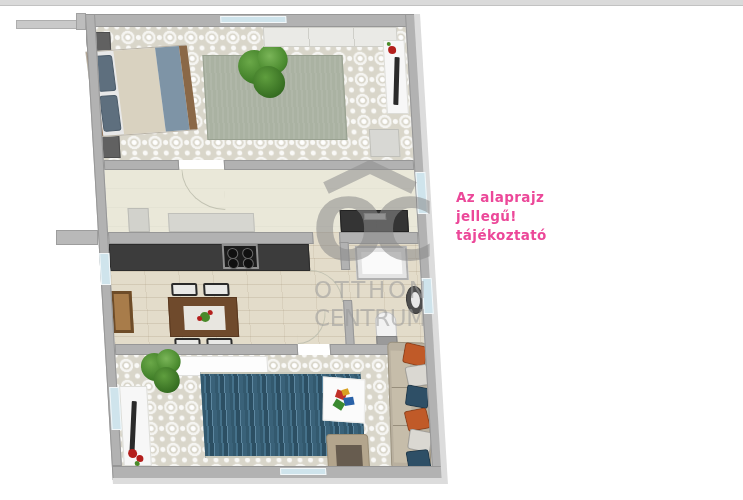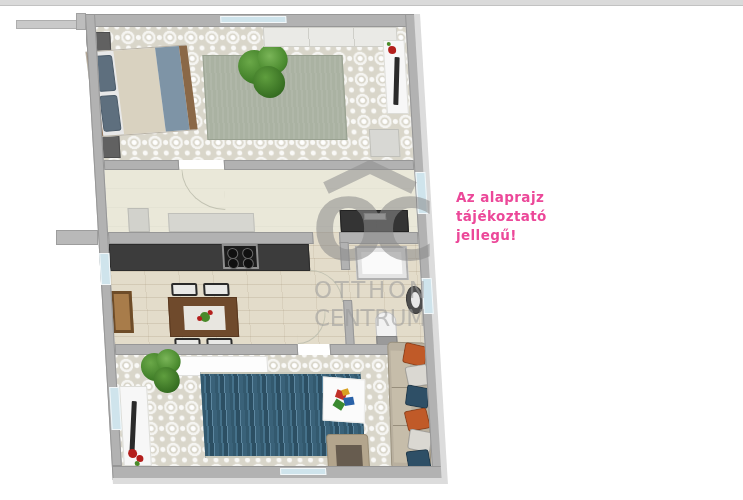--- a/index.html
+++ b/index.html
@@ -241,17 +241,17 @@
 
   <svg id="watermark" class="abs" viewBox="0 0 128 186">
     <polyline points="20,28 64,7 108,28" fill="none" stroke="#8f8f8f" stroke-width="13"></polyline>
     <text x="64" y="100" text-anchor="middle" font-family="DejaVu Sans, sans-serif" font-size="86" font-weight="bold" fill="#8a8a8a" letter-spacing="-7" textLength="116">OC</text>
     <text x="64" y="138" text-anchor="middle" font-family="DejaVu Sans, sans-serif" font-size="23" fill="#9a9a9a" textLength="112">OTTHON</text>
     <text x="64" y="166" text-anchor="middle" font-family="DejaVu Sans, sans-serif" font-size="23" fill="#9a9a9a" textLength="112">CENTRUM</text>
   </svg>
 
   <div id="note" class="abs">
     <div>Az alaprajz</div>
+    <div>jellegű!</div>
     <div>tájékoztató</div>
-    <div>jellegű!</div>
   </div>
 
 </div>
 
 </body></html>

